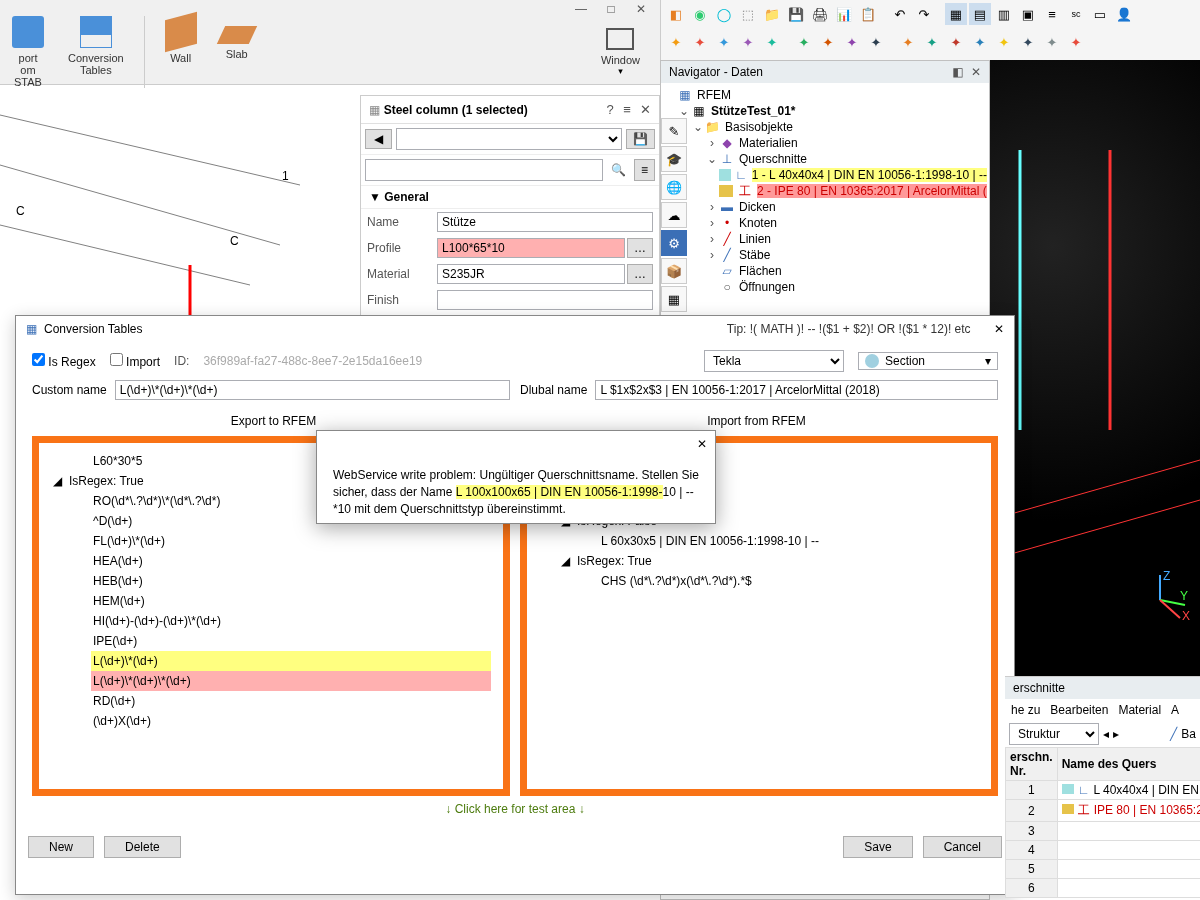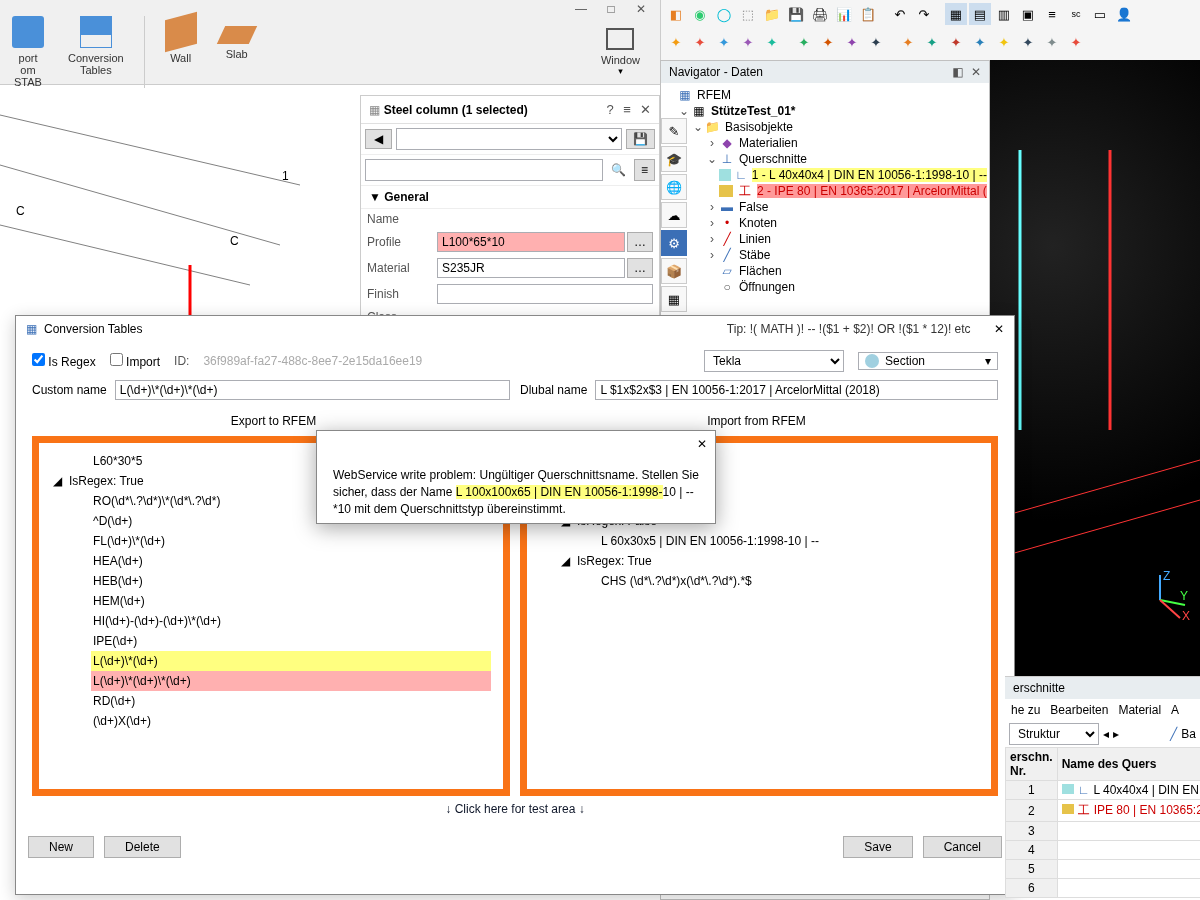--- a/index.html
+++ b/index.html
@@ -60,21 +60,21 @@
 .conv-body { padding:8px 16px; }
 .conv-row1 { display:flex; align-items:center; gap:14px; margin-bottom:8px; }
 .conv-row2 { display:flex; align-items:center; gap:10px; margin-bottom:10px; }
 .conv-row2 .half { flex:1; display:flex; align-items:center; gap:8px; }
 .conv-headers { display:flex; margin-bottom:4px; }
 .conv-headers div { flex:1; text-align:center; padding:4px; }
 .conv-lists { display:flex; gap:10px; height:360px; }
 .conv-list { flex:1; border:7px solid #f97316; padding:8px 12px; overflow:auto; }
 .list-item { padding:3px 2px; white-space:nowrap; }
 .list-group { padding:3px 2px; }
-.conv-footer { text-align:center; padding:6px; color:#0f172a; }
+.conv-footer { text-align:center; padding:6px; color:#4d7c0f; }
 .conv-buttons { display:flex; justify-content:space-between; padding:6px 12px; }
 .conv-buttons .left, .conv-buttons .right { display:flex; gap:10px; }
 
 
 .err-dlg { left:316px; top:430px; width:400px; background:#fff; border:1px solid #888; box-shadow:0 4px 20px rgba(0,0,0,.35); }
 .err-hdr { display:flex; justify-content:flex-end; padding:6px 8px; }
 .err-body { padding:10px 16px 6px; line-height:1.4; }
 .err-foot { padding:8px 12px 12px; text-align:right; background:#f0f0f0; margin-top:8px; }
 
 
@@ -224,21 +224,21 @@
         <span class="hl-yellow">1 - L 40x40x4 | DIN EN 10056-1:1998-10 | --</span>
       </div>
     <div class="tree-row indent4">
         <span class="icon" style="background:#e6c34a;width:14px;height:12px;"></span>
         <span class="icon" style="color:#cc0000;">工</span>
         <span class="hl-red">2 - IPE 80 | EN 10365:2017 | ArcelorMittal (</span>
       </div>
     <div class="tree-row indent3">
         <span class="toggle">›</span>
         <span class="icon" style="color:#3b6fb6;">▬</span>
-        <span>False</span>
+        <span>Dicken</span>
       </div>
     <div class="tree-row indent3">
         <span class="toggle">›</span>
         <span class="icon" style="color:#cc0000;">•</span>
         <span>Knoten</span>
       </div>
     <div class="tree-row indent3">
         <span class="toggle">›</span>
         <span class="icon" style="color:#cc0000;">╱</span>
         <span>Linien</span>
@@ -293,20 +293,21 @@
     <button class="btn" style="padding:2px 6px;">💾</button>
   </div>
   <div class="prop-search">
     <input type="text" style="flex: 1 1 0%;">
     <span style="padding:4px;color:#888;">🔍</span>
     <button class="btn" style="padding:2px 6px;">≡</button>
   </div>
   <div class="prop-section-hdr">▼ <span>General</span></div>
   <div class="prop-row">
       <span class="lab">Name</span>
+      <span class="val"><input type="text" value="Stütze" style=""></span>
     </div>
   <div class="prop-row">
       <span class="lab">Profile</span>
       <span class="val" style="display:flex;gap:2px;">
         <input type="text" style="background: rgb(255, 176, 176); flex: 1 1 0%;" value="L100*65*10">
         <button class="btn" style="padding:0 6px;">…</button>
       </span>
     </div>
   <div class="prop-row">
       <span class="lab">Material</span>

